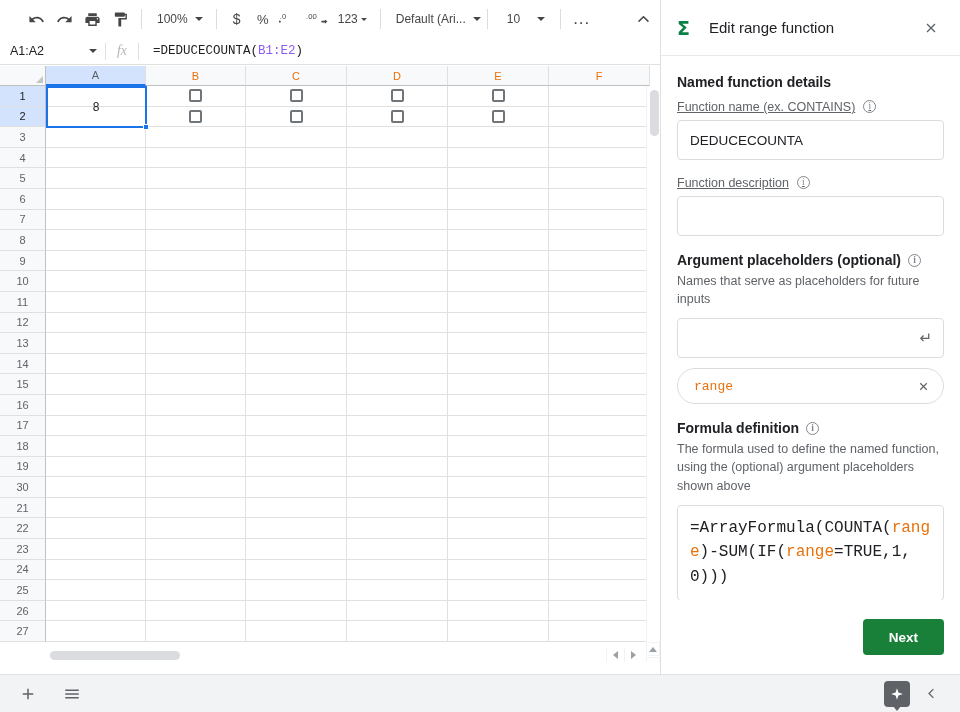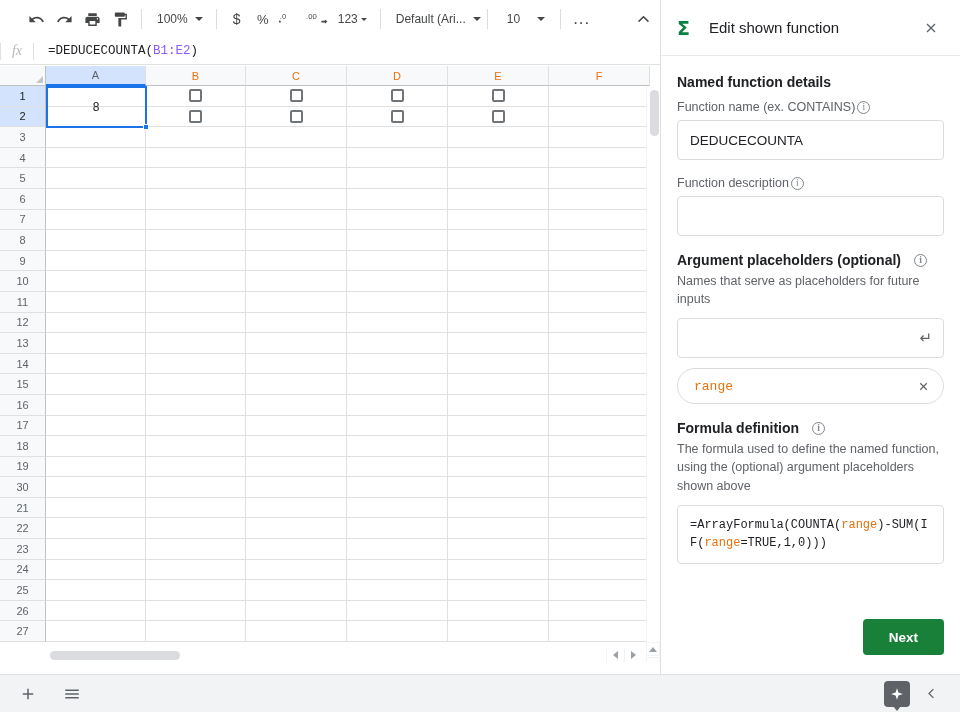--- a/index.html
+++ b/index.html
@@ -183,25 +183,25 @@
   .panel-title { flex: 1; font-size: 15px; color: #202124; padding-left: 6px; }
   .panel-close {
     width: 30px; height: 30px; border-radius: 50%; display: flex;
     align-items: center; justify-content: center; color: #5f6368; cursor: pointer; flex: none;
   }
 
   .panel-body { flex: 1; overflow-y: auto; padding: 18px 16px 8px 16px; }
   .sec-title { font-size: 14px; color: #202124; font-weight: bold; margin-bottom: 10px; }
   .fld-label {
     font-size: 12.5px; color: #5f6368; margin-bottom: 6px;
-    display: flex; align-items: flex-end; gap: 2px;
+    display: flex; align-items: flex-start; gap: 8px; text-decoration: underline;
   }
   .sec-head {
     font-size: 14px; color: #202124; font-weight: bold; margin-bottom: 4px;
-    display: flex; align-items: center; gap: 13px;
+    display: flex; align-items: center; gap: 7px;
   }
   .helper { font-size: 12.5px; color: #5f6368; line-height: 1.45; margin-bottom: 10px; }
   .info-i {
     width: 13px; height: 13px; border: 1px solid #80868b; border-radius: 50%;
     font-size: 9.5px; line-height: 11px; text-align: center; color: #80868b;
     font-family: "Liberation Serif", serif; flex: none; cursor: pointer;
   }
   .inp {
     width: 100%; height: 40px; border: 1px solid #dadce0; border-radius: 4px;
     padding: 0 12px; font-size: 13.5px; color: #202124; background: #fff;
@@ -221,21 +221,21 @@
   }
   .chip-label {
     flex: 1; font-family: "Liberation Mono", monospace; font-size: 13px; color: #e8710a;
   }
   .chip-x {
     width: 24px; height: 24px; border-radius: 50%; display: flex; align-items: center;
     justify-content: center; color: #5f6368; cursor: pointer; font-size: 15px;
   }
   .formula-box {
     border: 1px solid #dadce0; border-radius: 4px; padding: 10px 12px;
-    font-family: "Liberation Mono", monospace; font-size: 12px; color: #202124;
+    font-family: "Liberation Mono", monospace; font-size: 16px; color: #202124;
     line-height: 1.55; min-height: 54px; white-space: pre-wrap; word-break: break-all;
     outline: none;
   }
   .panel-foot {
     height: 74px; flex: none; display: flex; align-items: center;
     justify-content: flex-end; gap: 12px; padding: 0 16px;
   }
   .btn-sec {
     height: 36px; padding: 0 22px; border: 1px solid #dadce0; border-radius: 4px;
     background: #fff; color: #0b8043; font-size: 13.5px; cursor: pointer;
@@ -313,20 +313,24 @@
       <span class="dots">...</span>
     </div>
     <div class="tb-btn" style="margin-left:34px;">
       <svg width="17" height="17" viewBox="0 0 24 24" fill="none" stroke="currentColor" stroke-width="2">
           <path d="M5 15l7-7 7 7"></path>
         </svg>
     </div>
   </div>
 
   <div class="fbar">
+    <div class="namebox">
+      <span>A1:A2</span>
+      <span class="caret"></span>
+    </div>
     <div class="fx">fx</div>
     <div class="finput"><span>=DEDUCECOUNTA(</span><span class="ref-orange">B1:E2</span><span>)</span></div>
   </div>
 
   <div class="gridwrap">
 
     <div class="colhdr">
       <div class="corner"></div>
       <div class="ch sel plain" style="width:100px">A</div>
       <div class="ch" style="width:100px">B</div>
@@ -647,21 +651,21 @@
         <svg width="15" height="15" viewBox="0 0 24 24" fill="none" stroke="currentColor" stroke-width="2">
             <path d="M15 5l-7 7 7 7"></path>
           </svg>
       </div>
     </div>
   </div>
 
   <div class="panel">
     <div class="panel-head">
       <div class="sigma">Σ</div>
-      <div class="panel-title">Edit shown function</div>
+      <div class="panel-title">Edit range function</div>
       <div class="panel-close">
         <svg width="16" height="16" viewBox="0 0 24 24" fill="none" stroke="currentColor" stroke-width="2">
             <path d="M6 6l12 12M18 6L6 18"></path>
           </svg>
       </div>
     </div>
 
     <div class="panel-body">
 
       <div class="sec-title">Named function details</div>

